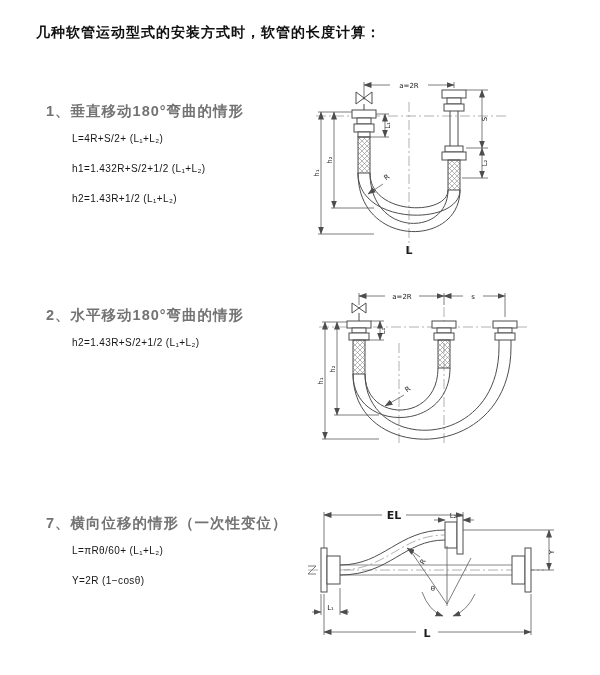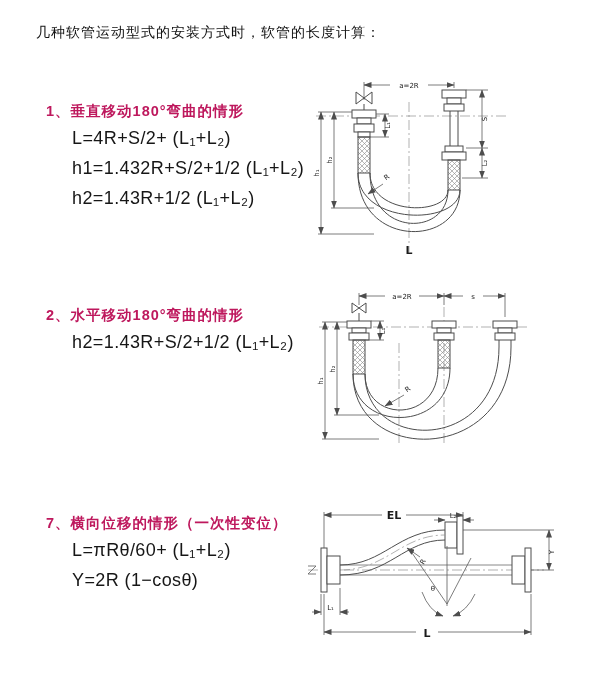--- a/index.html
+++ b/index.html
@@ -3,29 +3,29 @@
 <meta charset="utf-8">
 <style>
   html,body{margin:0;padding:0;}
   body{background:#e8e8e8;font-family:"Liberation Sans","DejaVu Sans",sans-serif;}
   .page{
     position:relative;width:600px;height:675px;background:#ffffff;
     overflow:hidden;border-bottom:1px solid #d8d8d8;
   }
   .doc-title{
     position:absolute;left:36px;top:24px;
-    font-size:14px;font-weight:normal;color:#111;letter-spacing:1px;
+    font-size:14px;font-weight:bold;color:#111;letter-spacing:1px;
   }
   .sec{position:absolute;left:46px;}
   .sec h2{
-    margin:0;font-size:14.5px;font-weight:bold;color:#be185d;letter-spacing:1px;
+    margin:0;font-size:14.5px;font-weight:bold;color:#737373;letter-spacing:1px;
   }
   .fml{margin:10px 0 0 26px;}
   .fml p{
-    margin:0 0 15px 0;line-height:15px;font-size:18px;color:#161616;
+    margin:0 0 15px 0;line-height:15px;font-size:10px;color:#161616;
     letter-spacing:.4px;white-space:nowrap;
   }
   .fig{position:absolute;}
   
   .ln{stroke:#4d4d4d;fill:none;stroke-width:1;}
   .dim{stroke:#5c5c5c;fill:none;stroke-width:.8;}
   .cl{stroke:#909090;fill:none;stroke-width:.7;stroke-dasharray:10 3 2 3;}
   .ph{stroke:#6a6a6a;fill:none;stroke-width:.8;}
   .fit{fill:#ffffff;stroke:#4d4d4d;stroke-width:1;}
   .braid{fill:url(#hatch);stroke:#4d4d4d;stroke-width:1;}

